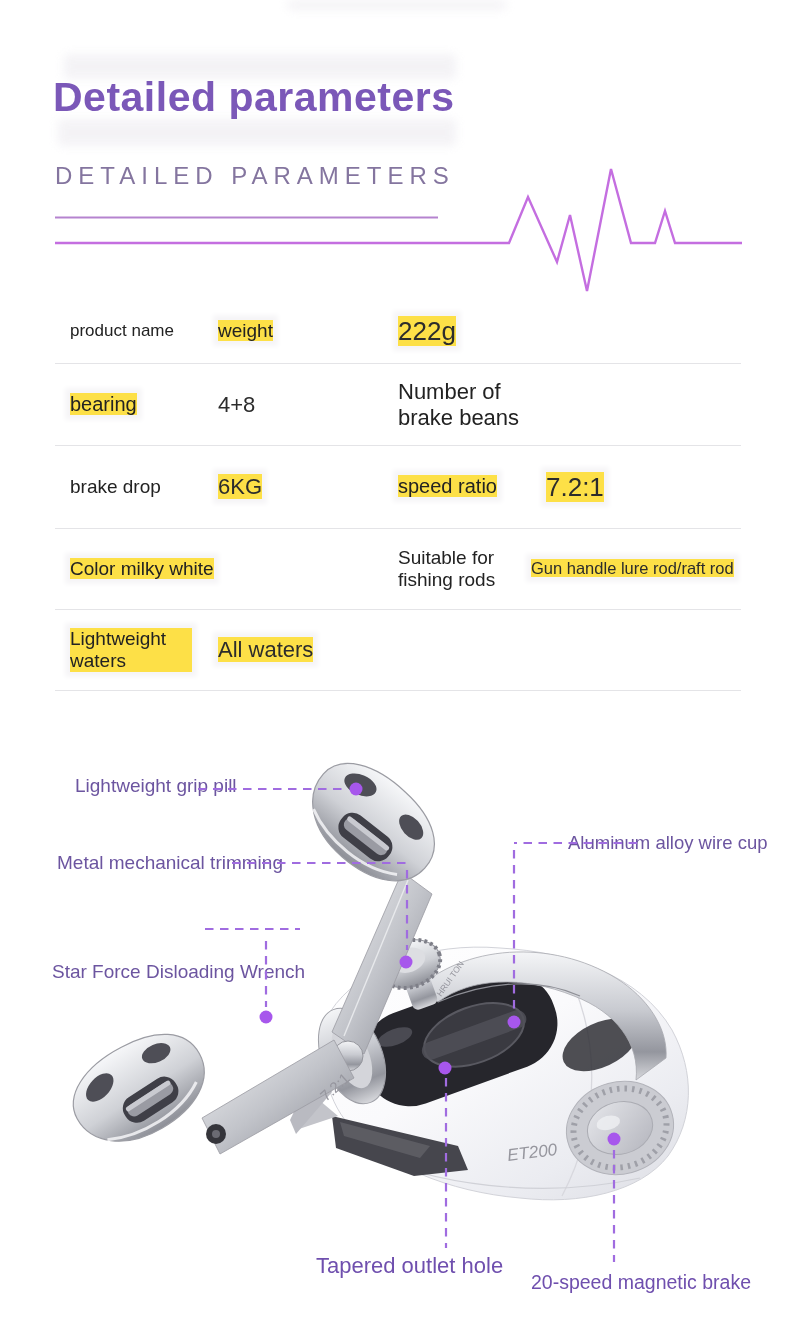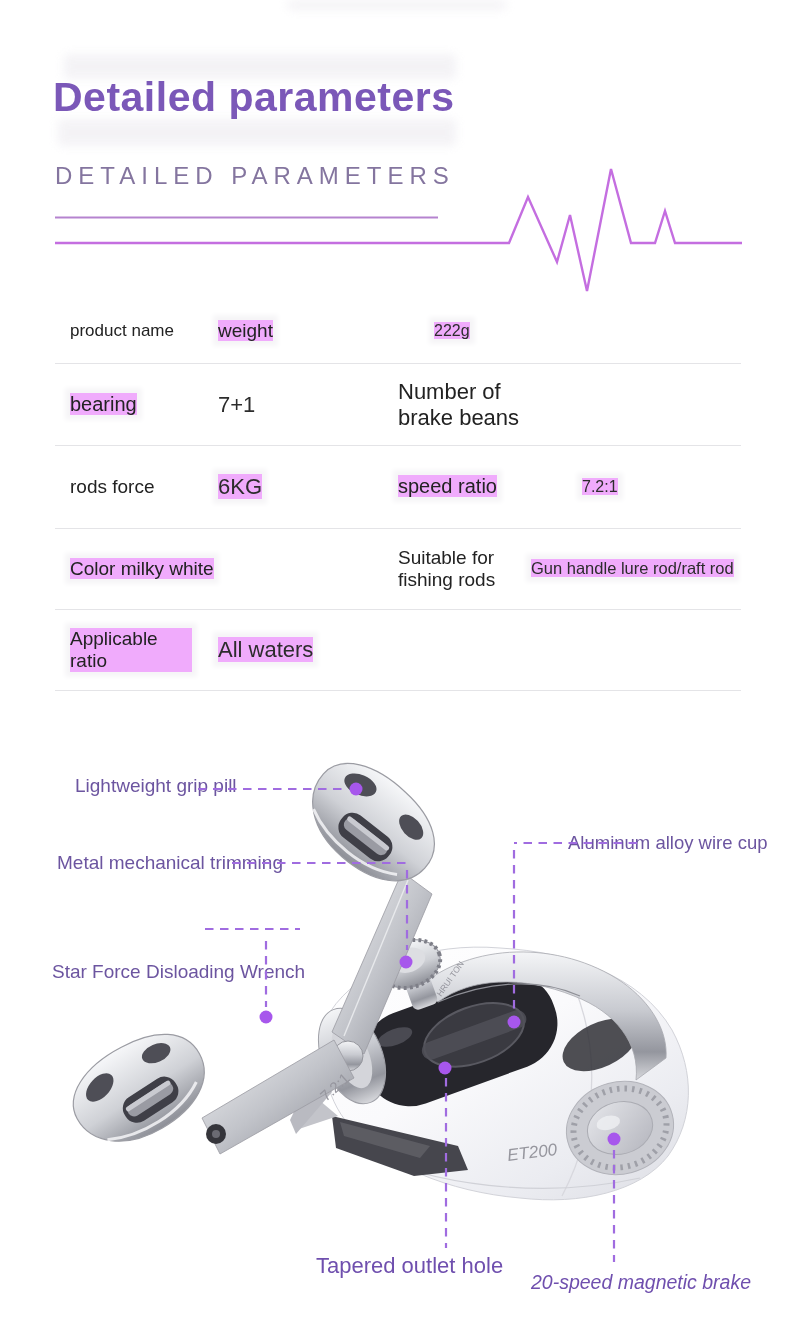--- a/index.html
+++ b/index.html
@@ -34,26 +34,26 @@
   
   .spec-table{position:absolute;left:55px;top:300px;width:686px;z-index:2;}
   .spec-row{display:grid;grid-template-columns:148px 180px 148px auto;align-items:center;
     border-bottom:1px solid var(--divider-color);}
   .r1{height:64px}.r2{height:82px}.r3{height:83px}.r4{height:81px}.r5{height:81px}
   .cell{padding-left:15px;line-height:1.18;}
   .lab{font-size:19px;color:#222;}
   .lab-sm{font-size:17px;}
   .lab-wrap{display:inline-block;max-width:122px;}
   .val{font-size:22px;color:#2c2c2c;}
-  .val-lg{font-size:16px;margin-left:36px;}
+  .val-lg{font-size:26px;}
   .val-sm{font-size:16.5px;}
   .val-wrap{display:inline-block;max-width:128px;}
   .span2{grid-column:1/3;}
   .tight{padding-left:0;}
-  .hl{background:#f0abfc;box-shadow:0 0 5px 5px #f6f5f7;}
+  .hl{background:#fde047;box-shadow:0 0 5px 5px #f6f5f7;}
   
   .callout{position:absolute;font-size:19px;color:var(--callout-text-color);z-index:2;white-space:nowrap;}
   .callout.big{font-size:22px;color:var(--callout-strong-color);}
   .callout.mid{font-size:19.5px;color:var(--callout-strong-color);}
   
   .dash{stroke:var(--dash-color);stroke-width:2.2;stroke-dasharray:8.5 6.5;fill:none;}
   .dot{fill:var(--dot-color);}
   .pulse{stroke:var(--pulse-color);stroke-width:2.4;fill:none;}
   .uline{stroke:var(--underline-color);stroke-width:2.2;}
   .engrave{fill:#96969e;font-family:"Liberation Sans",sans-serif;}
@@ -69,48 +69,48 @@
 <h2 class="page-subtitle">DETAILED PARAMETERS</h2>
 
 <div class="spec-table">
   <div class="spec-row r1">
     <div class="cell"><span class="lab lab-sm">product name</span></div>
     <div class="cell"><span class="lab hl">weight</span></div>
     <div class="cell"><span class="val val-lg hl">222g</span></div>
   </div>
   <div class="spec-row r2">
     <div class="cell"><span class="lab hl" style="font-size:20px">bearing</span></div>
-    <div class="cell"><span class="val">7+1</span></div>
+    <div class="cell"><span class="val">4+8</span></div>
     <div class="cell"><span class="lab lab-wrap" style="font-size:22px">Number of brake beans</span></div>
   </div>
   <div class="spec-row r3">
-    <div class="cell"><span class="lab">rods force</span></div>
+    <div class="cell"><span class="lab">brake drop</span></div>
     <div class="cell"><span class="val hl">6KG</span></div>
     <div class="cell"><span class="lab hl" style="font-size:20px">speed ratio</span></div>
     <div class="cell"><span class="val val-lg hl">7.2:1</span></div>
   </div>
   <div class="spec-row r4">
     <div class="cell span2"><span class="lab hl">Color milky white</span></div>
     <div class="cell"><span class="lab lab-wrap">Suitable for fishing rods</span></div>
     <div class="cell tight"><span class="val val-sm hl">Gun handle lure rod/raft rod</span></div>
   </div>
   <div class="spec-row r5">
-    <div class="cell"><span class="lab lab-wrap hl">Applicable ratio</span></div>
+    <div class="cell"><span class="lab lab-wrap hl">Lightweight waters</span></div>
     <div class="cell"><span class="val hl">All waters</span></div>
     <div class="cell"></div>
     <div class="cell"></div>
   </div>
 </div>
 
 <div class="callout" style="left:75px;top:775px;">Lightweight grip pill</div>
 <div class="callout" style="left:57px;top:852px;">Metal mechanical trimming</div>
 <div class="callout" style="left:52px;top:917px;margin-top:44px;">Star Force Disloading Wrench</div>
 <div class="callout" style="left:568px;top:832px;font-size:18.5px;">Aluminum alloy wire cup</div>
 <div class="callout big" style="left:316px;top:1253px;">Tapered outlet hole</div>
-<div class="callout mid" style="left:531px;top:1271px;font-style:italic;">20-speed magnetic brake</div>
+<div class="callout mid" style="left:531px;top:1271px;">20-speed magnetic brake</div>
 
 <svg class="overlay" viewBox="0 0 790 1338">
   <defs>
     <linearGradient id="metalH" x1="0" y1="0" x2="0" y2="1">
       <stop offset="0" stop-color="#f4f5f7"></stop>
         <stop offset=".45" stop-color="#c9cbd1"></stop>
       <stop offset=".78" stop-color="#94969e"></stop>
         <stop offset="1" stop-color="#d8d9dd"></stop>
     </linearGradient>
     <linearGradient id="metalD" x1="0" y1="0" x2="1" y2="1">

